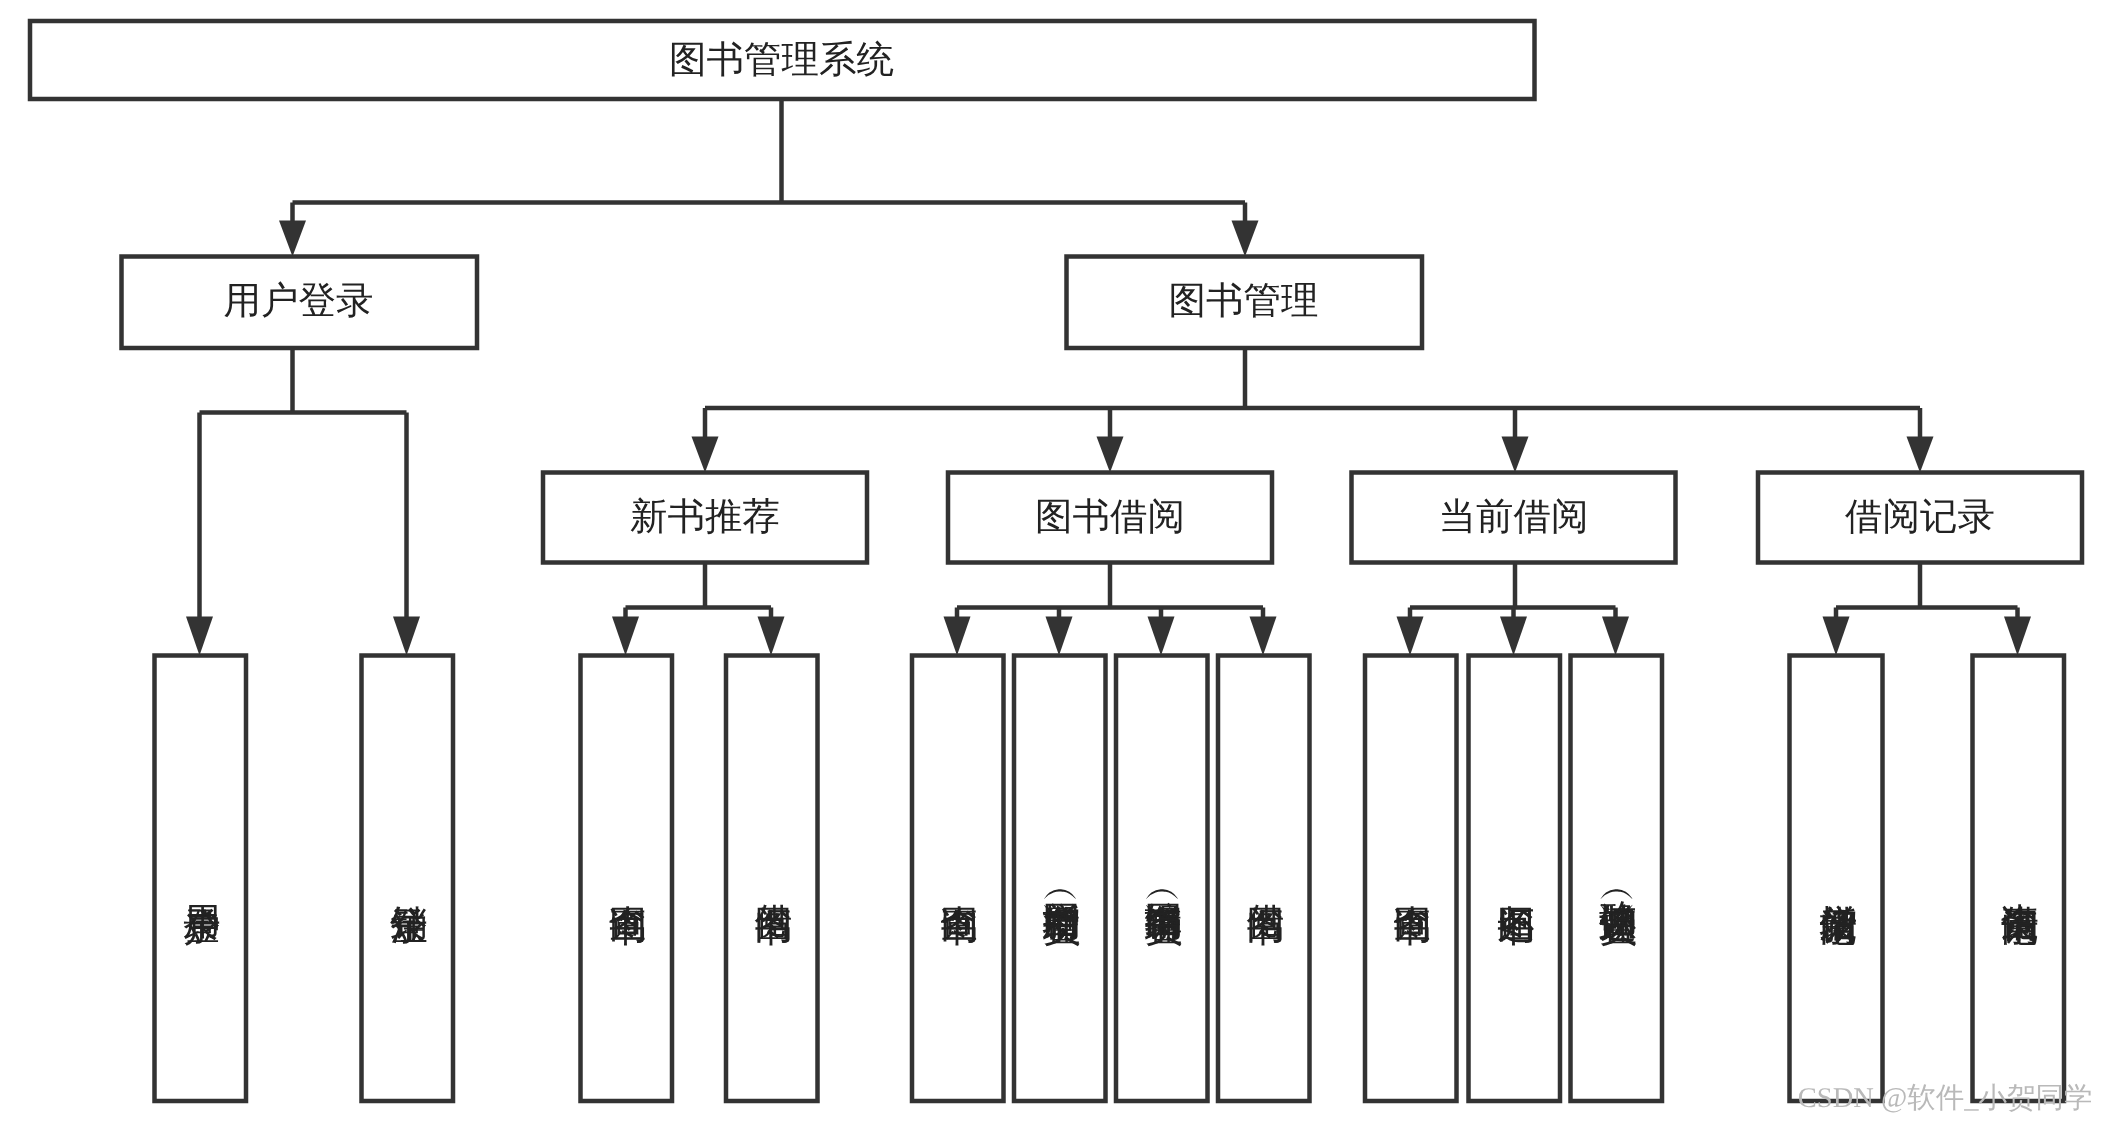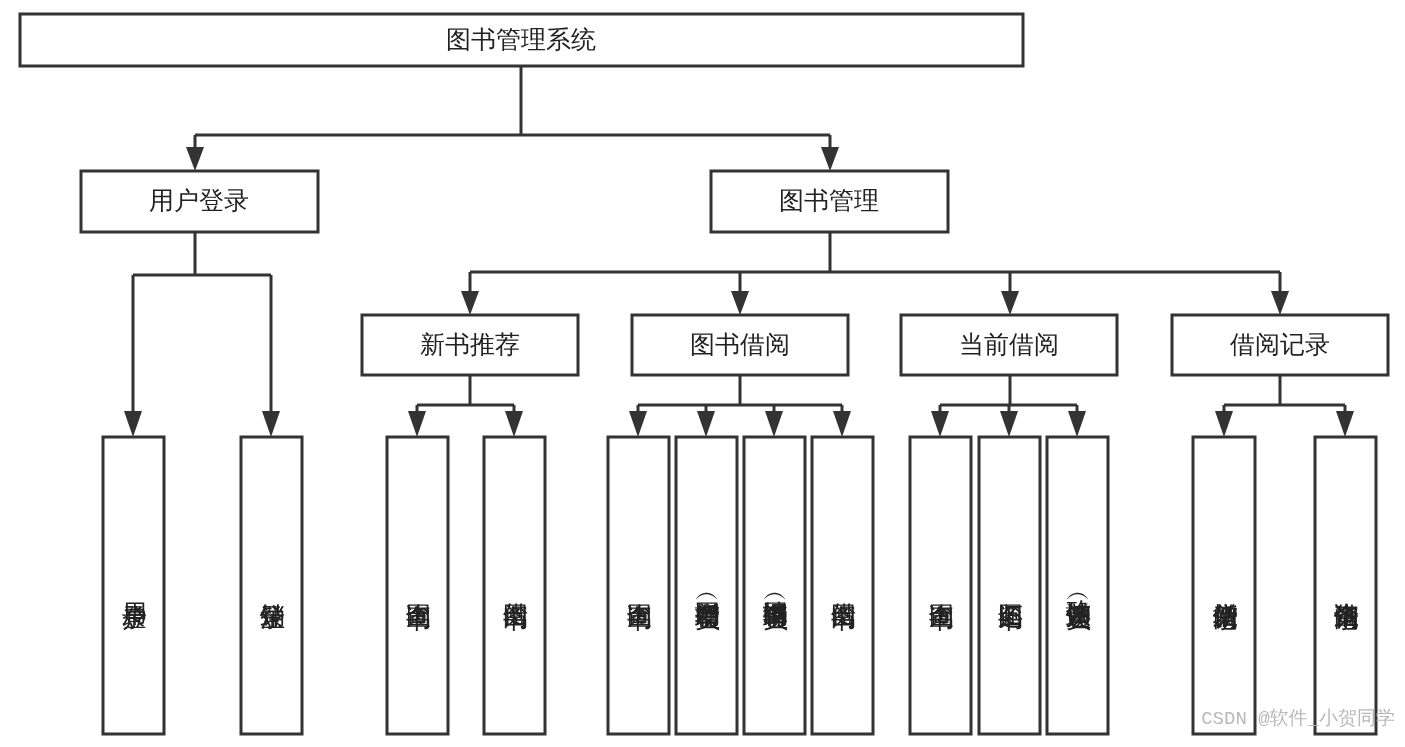--- a/index.html
+++ b/index.html
@@ -44,22 +44,22 @@
     stroke-width: 3;
     fill: none;
   }
   .arrow-head {
     fill: #333333;
     stroke: none;
   }
   .watermark-text {
     position: absolute;
     right: 10px;
-    bottom: 16px;
-    font-family: Liberation Mono, monospace;
+    bottom: 2px;
+    font-family: Liberation Serif, serif;
     font-size: 19px;
     color: #b9b9b9;
     white-space: nowrap;
     pointer-events: none;
   }
 </style>
 </head>
 <body>
 
 <svg id="diagram" viewBox="0 0 1405 747" xmlns="http://www.w3.org/2000/svg">

